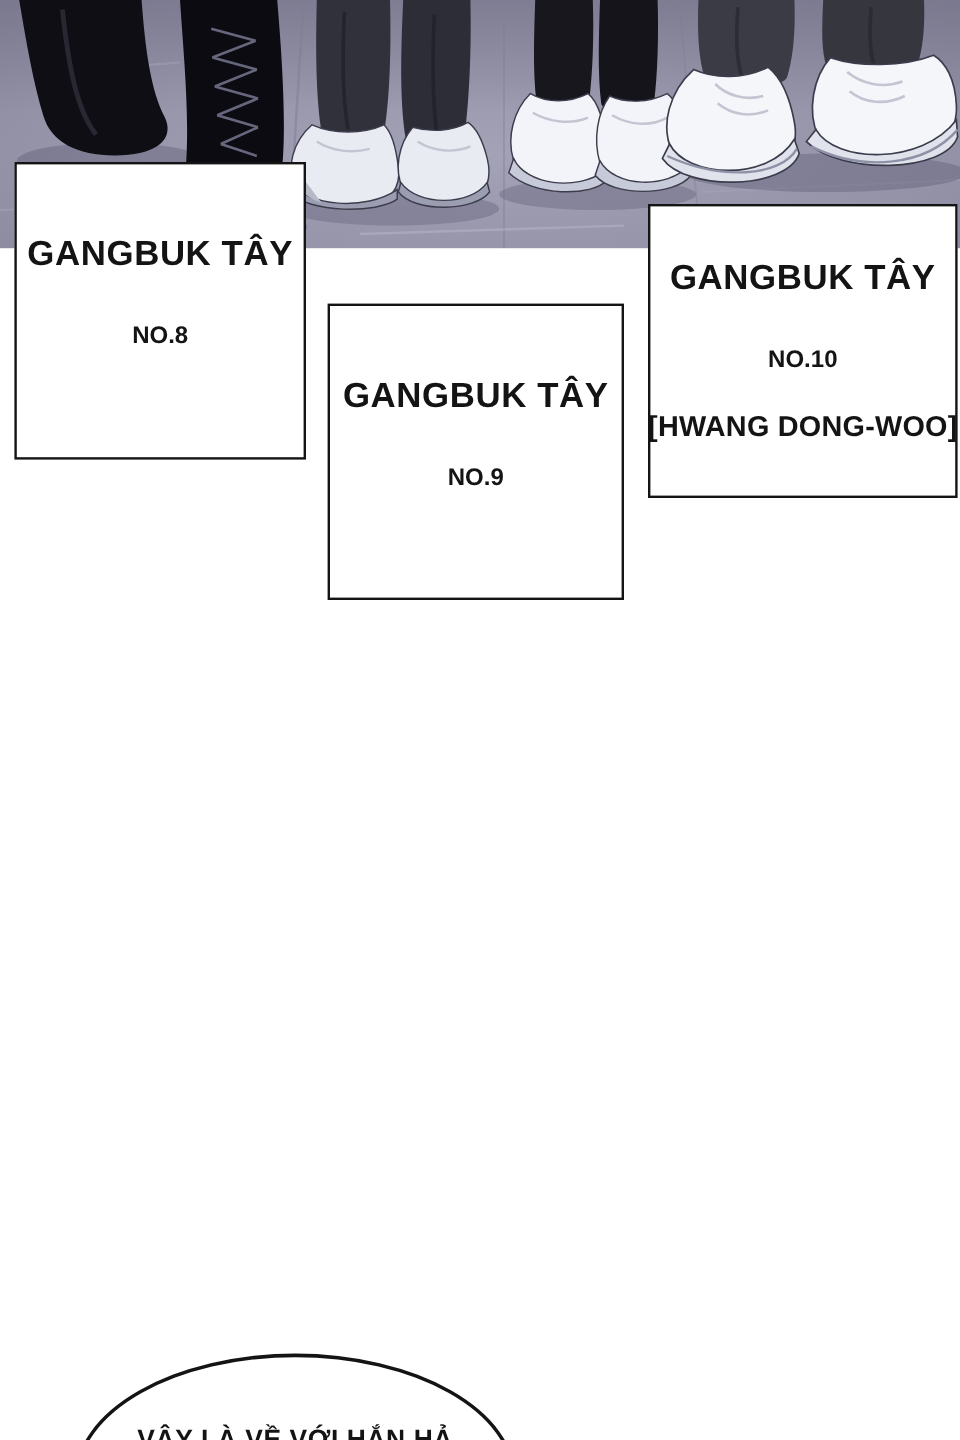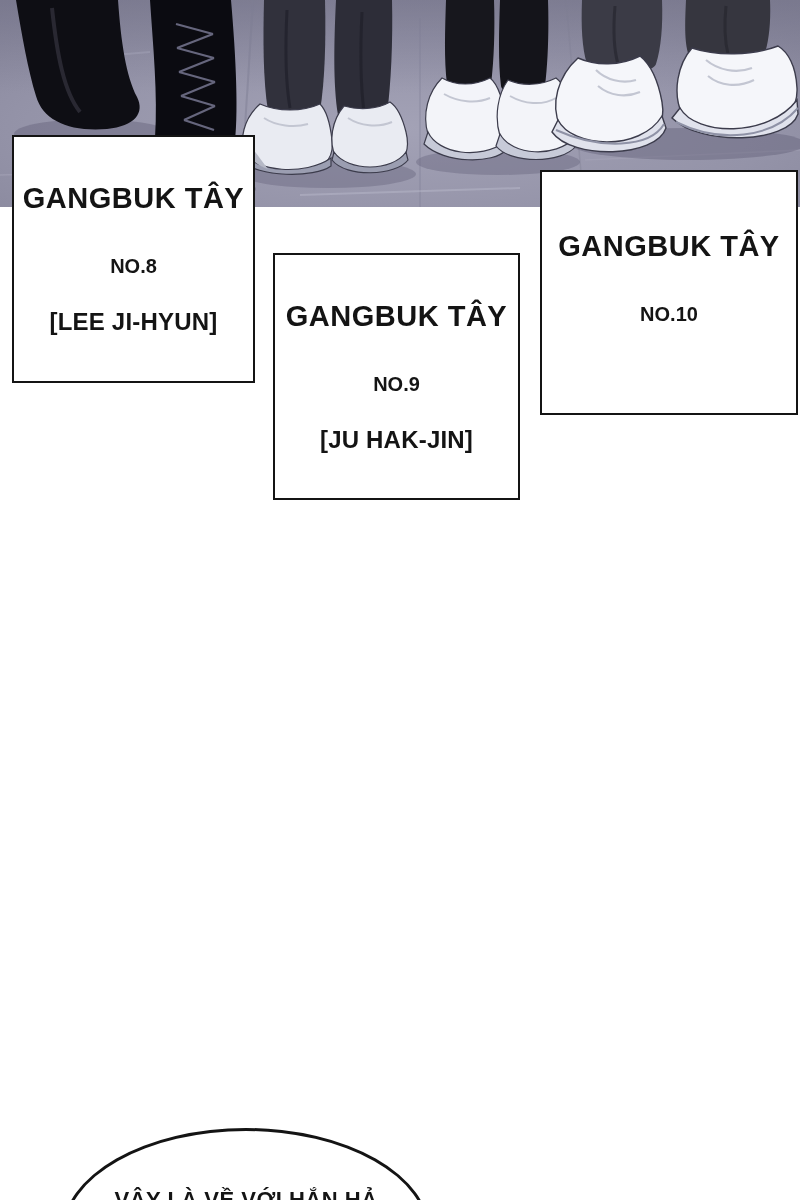--- a/index.html
+++ b/index.html
@@ -144,31 +144,30 @@
         <path d="M708,76 C720,86 738,88 754,80"></path>
       </g>
       <path d="M556,130 C600,150 650,148 664,124" stroke="#8f92a6" stroke-width="2" fill="none"></path>
       <path d="M676,122 C720,144 772,138 798,108" stroke="#8f92a6" stroke-width="2" fill="none"></path>
     </g>
   </svg>
 
   <div class="caption" id="cap-no8">
     <div class="cap-title">GANGBUK TÂY</div>
     <div class="cap-number">NO.8</div>
-    <div class="cap-name">[LEE JI-HYUN]</div>
   </div>
 
   <div class="caption" id="cap-no9">
     <div class="cap-title">GANGBUK TÂY</div>
     <div class="cap-number">NO.9</div>
-    <div class="cap-name">[JU HAK-JIN]</div>
   </div>
 
   <div class="caption" id="cap-no10">
     <div class="cap-title">GANGBUK TÂY</div>
     <div class="cap-number">NO.10</div>
+    <div class="cap-name">[HWANG DONG-WOO]</div>
   </div>
 
   <div class="bubble">
     <span class="bubble-text">VẬY LÀ VỀ VỚI HẮN HẢ</span>
   </div>
 
 </div>
 
 </body></html>

